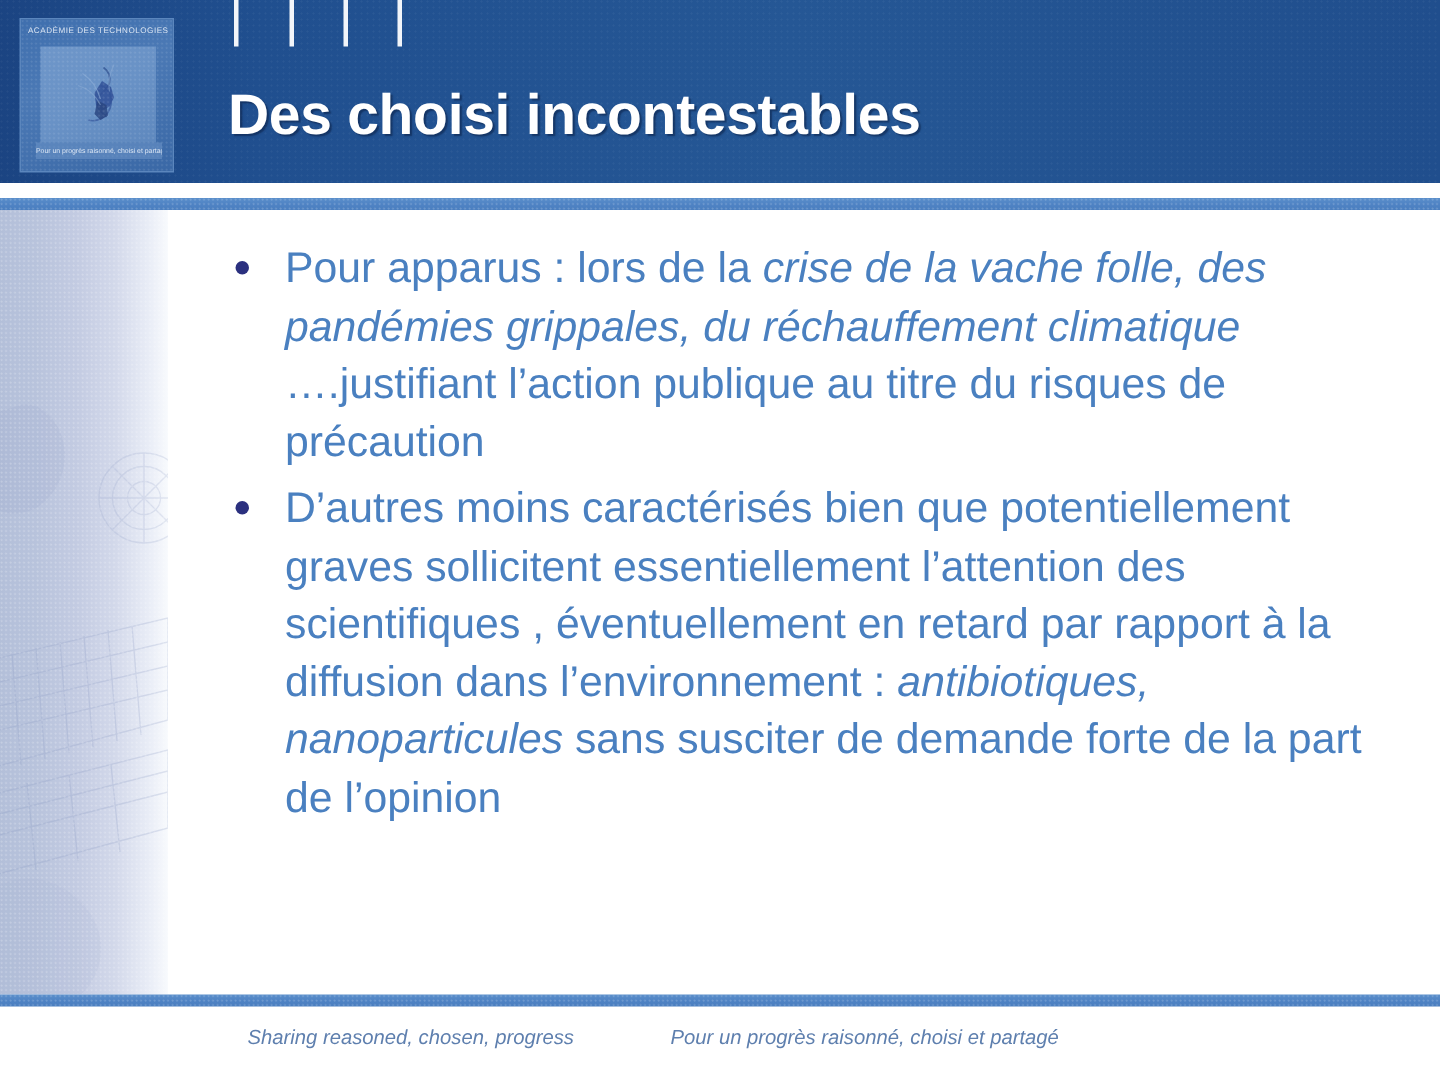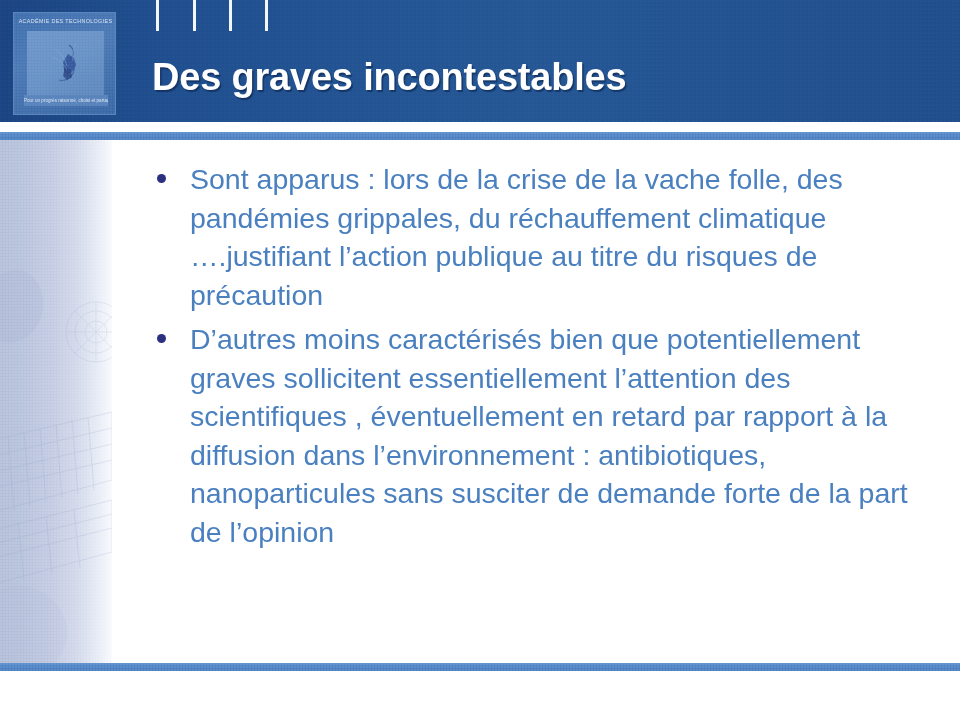--- a/index.html
+++ b/index.html
@@ -215,20 +215,21 @@
     border-radius: 50%;
     background: #2B307F;
   }
   .bullet-text {
     font-size: 28.5px;
     line-height: 38.5px;
     color: #4A80C0;
     font-weight: normal;
   }
   .bullet-text .it {
+    font-style: italic;
     text-align: center;
   }
 
   
   #footer {
     position: absolute;
     left: 0; top: 676px;
     width: 960px;
     height: 44px;
   }
@@ -271,21 +272,21 @@
         <polygon points="22,30 28,33 29,40 24,43 20,39" fill="#28437F" opacity="0.85"></polygon>
         <path d="M12 12 C18 16, 22 22, 24 29" fill="none" stroke="#8FAFD8" stroke-width="0.8" opacity="0.6"></path>
         <path d="M9 20 C16 22, 21 27, 24 33" fill="none" stroke="#8FAFD8" stroke-width="0.8" opacity="0.5"></path>
         <path d="M33 6 C30 12, 29 18, 30 24" fill="none" stroke="#8FAFD8" stroke-width="0.8" opacity="0.5"></path>
       </svg>
     </div>
     <div id="logo-bottom-bar"></div>
     <div id="logo-bottom-text">Pour un progrès raisonné, choisi et partagé</div>
   </div>
 
-  <div id="slide-title">Des graves incontestables</div>
+  <div id="slide-title">Des choisi incontestables</div>
 
   <div id="rule-top"></div>
 
   <div id="sidebar-watermark">
     <svg width="112" height="523" viewBox="0 0 112 523">
       <g stroke="#8d9cc4" fill="none" stroke-width="0.9" opacity="0.55">
         <path d="M-6 300 L112 272 L112 340 L-6 372 Z"></path>
         <path d="M-6 316 L112 288"></path>
         <path d="M-6 332 L112 304"></path>
         <path d="M-6 348 L112 320"></path>
@@ -317,26 +318,30 @@
       <g fill="#a8b3d4" opacity="0.35">
         <path d="M0 450 C20 440, 44 448, 58 466 C72 484, 70 508, 54 523 L0 523 Z"></path>
       </g>
     </svg>
   </div>
 
   <div id="content">
 
     <div class="bullet-row">
       <div class="bullet-dot"></div>
-      <div class="bullet-text"><span>Sont apparus : lors de la </span><span class="it">crise de la vache folle, des pandémies grippales, du réchauffement climatique </span><span>….justifiant l’action publique au titre du risques de précaution</span></div>
+      <div class="bullet-text"><span>Pour apparus : lors de la </span><span class="it">crise de la vache folle, des pandémies grippales, du réchauffement climatique </span><span>….justifiant l’action publique au titre du risques de précaution</span></div>
     </div>
 
     <div class="bullet-row">
       <div class="bullet-dot"></div>
       <div class="bullet-text"><span>D’autres moins caractérisés bien que potentiellement graves sollicitent essentiellement l’attention des scientifiques , éventuellement en retard par rapport à la diffusion dans l’environnement : </span><span class="it">antibiotiques, nanoparticules</span><span> sans susciter de demande forte de la part de l’opinion</span></div>
     </div>
 
   </div>
 
   <div id="rule-bottom"></div>
 
+  <div id="footer">
+    <div id="footer-left">Sharing reasoned, chosen, progress</div>
+    <div id="footer-right">Pour un progrès raisonné, choisi et partagé</div>
+  </div>
 
 </div>
 
 </body></html>

